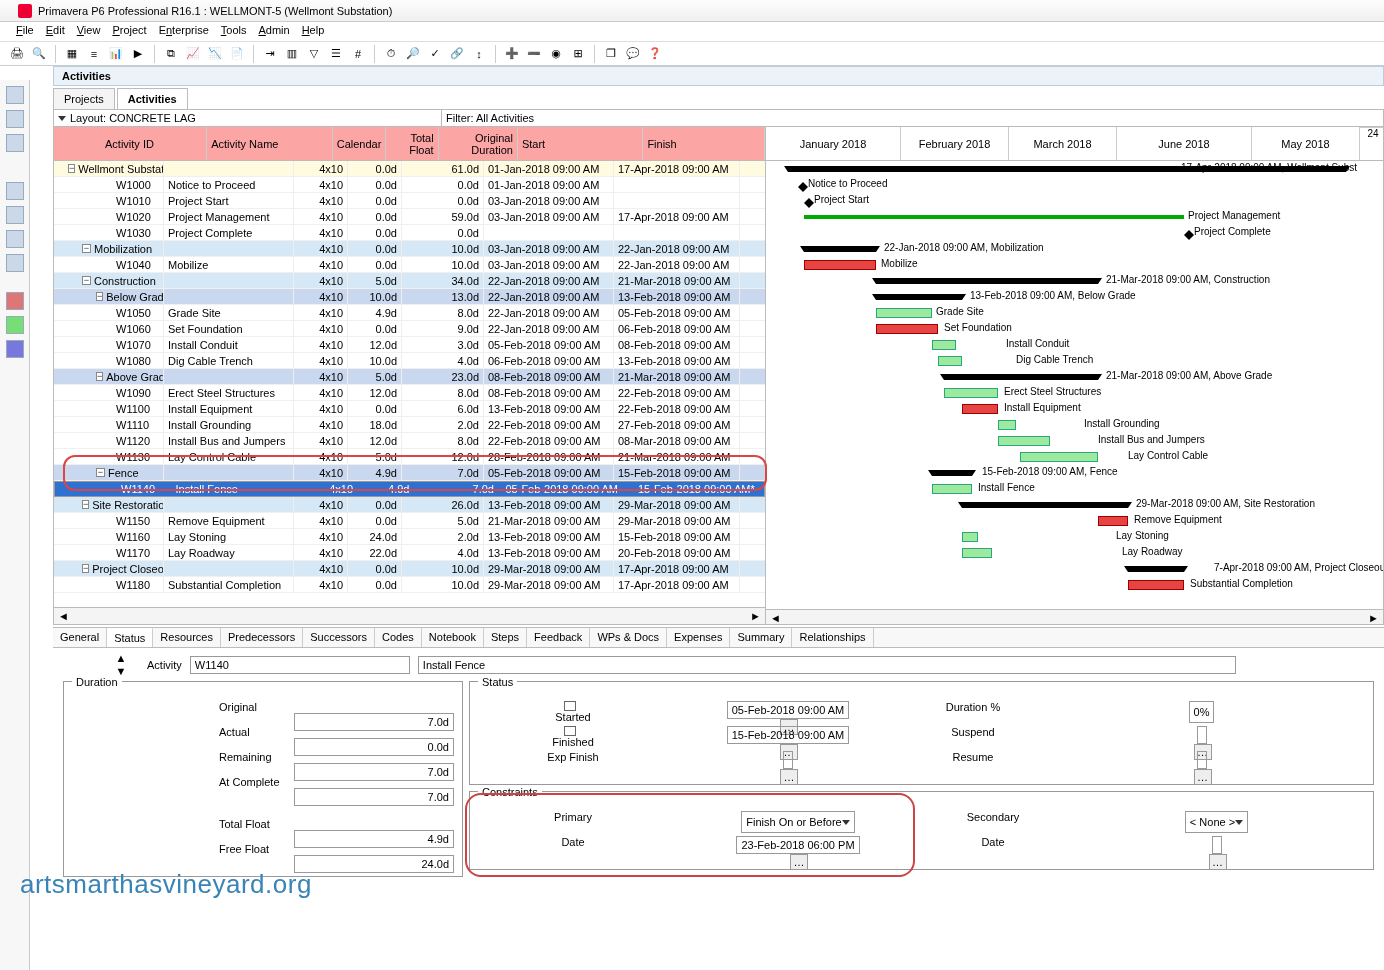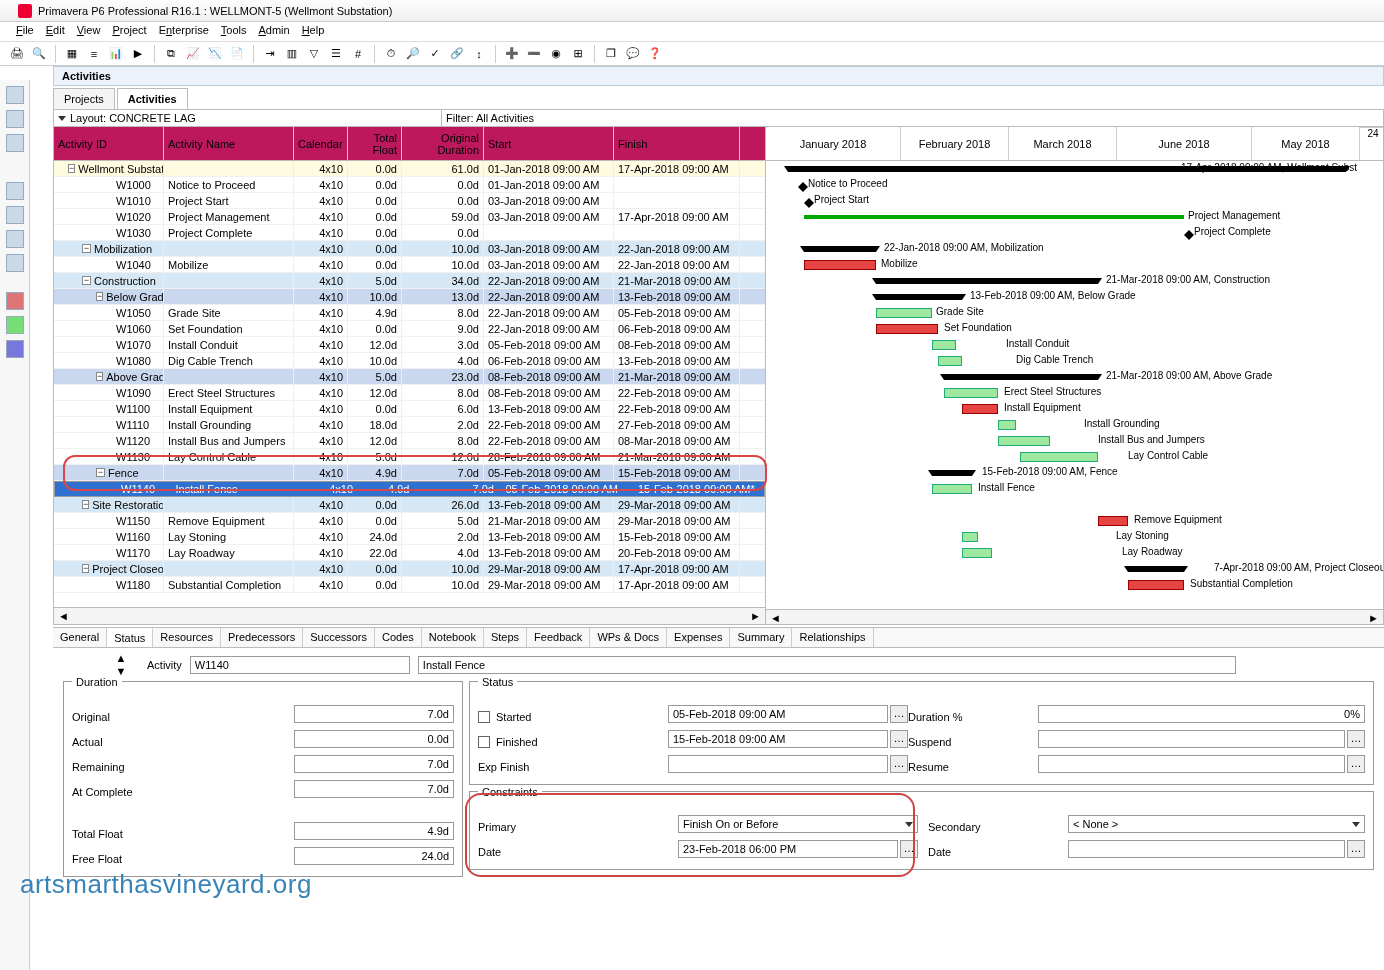--- a/index.html
+++ b/index.html
@@ -19,21 +19,21 @@
 .tabs { display: flex; border-bottom: 1px solid #bbb; margin-top: 2px; }
 .tab { padding: 4px 10px; border: 1px solid #bbb; border-bottom: none; background: #f4f4f4; margin-right: 2px; }
 .tab.active { background: #fff; font-weight: bold; }
 .layout-filter { display: flex; border: 1px solid #bbb; border-top: none; }
 .lf-left { width: 388px; padding: 2px 4px; border-right: 1px solid #bbb; display:flex; align-items:center; gap:4px; }
 .lf-right { flex: 1; padding: 2px 4px; }
 .chev { display:inline-block; width:0;height:0;border-left:4px solid transparent;border-right:4px solid transparent;border-top:5px solid #333; }
 .grid-area { display: flex; height: 498px; border: 1px solid #bbb; border-top:none; }
 .grid-left { width: 712px; overflow: hidden; border-right: 1px solid #bbb; display:flex; flex-direction:column; }
 .grid-right { flex: 1; overflow: hidden; position: relative; }
-.col-headers { display: flex; background: #be185d; border-bottom: 1px solid #bbb; height: 34px; }
+.col-headers { display: flex; background: #fca5a5; border-bottom: 1px solid #bbb; height: 34px; padding-left: 47px; }
 .ch { border-right: 1px solid #ccc; padding: 2px 4px; display:flex; align-items:center; }
 .ch.id{width:110px} .ch.name{width:130px} .ch.cal{width:54px} .ch.tf{width:54px;text-align:right} .ch.od{width:82px;text-align:right} .ch.st{width:130px} .ch.fn{width:126px}
 .rows { flex:1; overflow-y:auto; overflow-x:hidden; }
 .row { display: flex; height: 16px; align-items: center; border-bottom: 1px solid #f0f0f0; }
 .row .c { border-right: 1px solid #eee; padding: 0 4px; height:100%; display:flex; align-items:center; overflow:hidden; white-space:nowrap; }
 .c.id{width:110px} .c.name{width:130px} .c.cal{width:54px;justify-content:flex-end} .c.tf{width:54px;justify-content:flex-end} .c.od{width:82px;justify-content:flex-end} .c.st{width:130px} .c.fn{width:126px}
 .row.wbs { background: #d9edc9; font-weight: normal; }
 .row.wbs.lvl1 { background: #fffbe0; }
 .row.wbs.lvl2 { background: #d6e8f5; }
 .row.wbs.bluish { background: #c9d8ee; }
@@ -61,21 +61,21 @@
 .hscroll { height:17px; border-top:1px solid #bbb; background:#f4f4f4; display:flex; align-items:center; justify-content:space-between; padding:0 4px;}
 .detail-tabs { display:flex; border-top:1px solid #bbb; border-bottom:1px solid #bbb; background:#f8f8f8; margin-top:2px;}
 .detail-tabs .dtab { padding:3px 7px; border-right:1px solid #ccc; cursor:default; }
 .detail-tabs .dtab.active { background:#fff; border-top:1px solid #fff; font-weight:normal; }
 .activity-hdr { display:flex; align-items:center; padding:4px 60px; gap:8px; }
 .activity-hdr input { border:1px solid #999; padding:2px 4px; font-size:11px; }
 .arrow-btn { width:16px; text-align:center; }
 .detail-body { display:flex; padding:0 10px 4px; gap:6px; }
 .panel { border:1px solid #999; padding:4px 8px 8px; position:relative; }
 .panel .ptitle { position:relative; top:-10px; background:#fff; display:inline-block; padding:0 4px; }
-.frow { display:flex; align-items:flex-end; margin: 3px 0; height:22px; }
+.frow { display:flex; align-items:center; margin: 3px 0; height:22px;flex-direction:column; }
 .frow label { width: 88px; }
 .val-box { border:1px solid #999; padding:2px 4px; min-height:18px; display:flex; align-items:center; justify-content:flex-end; }
 .val-box.left { justify-content:flex-start; }
 .dotbtn { width:18px; height:18px; border:1px solid #999; background:#eee; text-align:center; line-height:14px; margin-left:2px;}
 .cbx { width:12px; height:12px; border:1px solid #666; margin-right:6px; }
 .sel { border:1px solid #999; padding:2px 4px; display:flex; justify-content:space-between; align-items:center; }
 .constraints-ring { position:absolute; border:2px solid #c44; border-radius:16px; pointer-events:none; }
 .watermark { position:absolute; left:20px; bottom:70px; font-size:26px; color:#3984b6; font-family: Arial; letter-spacing:0.5px; z-index:50; pointer-events:none; }
 </style>
 </head>
@@ -600,20 +600,24 @@
             <div class="gantt-label" style="left: 362px;">Lay Control Cable</div>
           </div>
           <div class="gantt-row" style="top: 304px;">
             <div class="sum-bar" style="left: 166px; width: 40px;"></div>
             <div class="gantt-label" style="left: 216px;">15-Feb-2018 09:00 AM, Fence</div>
           </div>
           <div class="gantt-row" style="top: 320px;">
             <div class="task-bar" style="left: 166px; width: 40px;"></div>
             <div class="gantt-label" style="left: 212px;">Install Fence</div>
           </div>
+          <div class="gantt-row" style="top: 336px;">
+            <div class="sum-bar" style="left: 196px; width: 166px;"></div>
+            <div class="gantt-label" style="left: 370px;">29-Mar-2018 09:00 AM, Site Restoration</div>
+          </div>
           <div class="gantt-row" style="top: 352px;">
             <div class="task-bar crit" style="left: 332px; width: 30px;"></div>
             <div class="gantt-label" style="left: 368px;">Remove Equipment</div>
           </div>
           <div class="gantt-row" style="top: 368px;">
             <div class="task-bar" style="left: 196px; width: 16px;"></div>
             <div class="gantt-label" style="left: 350px;">Lay Stoning</div>
           </div>
           <div class="gantt-row" style="top: 384px;">
             <div class="task-bar" style="left: 196px; width: 30px;"></div>

